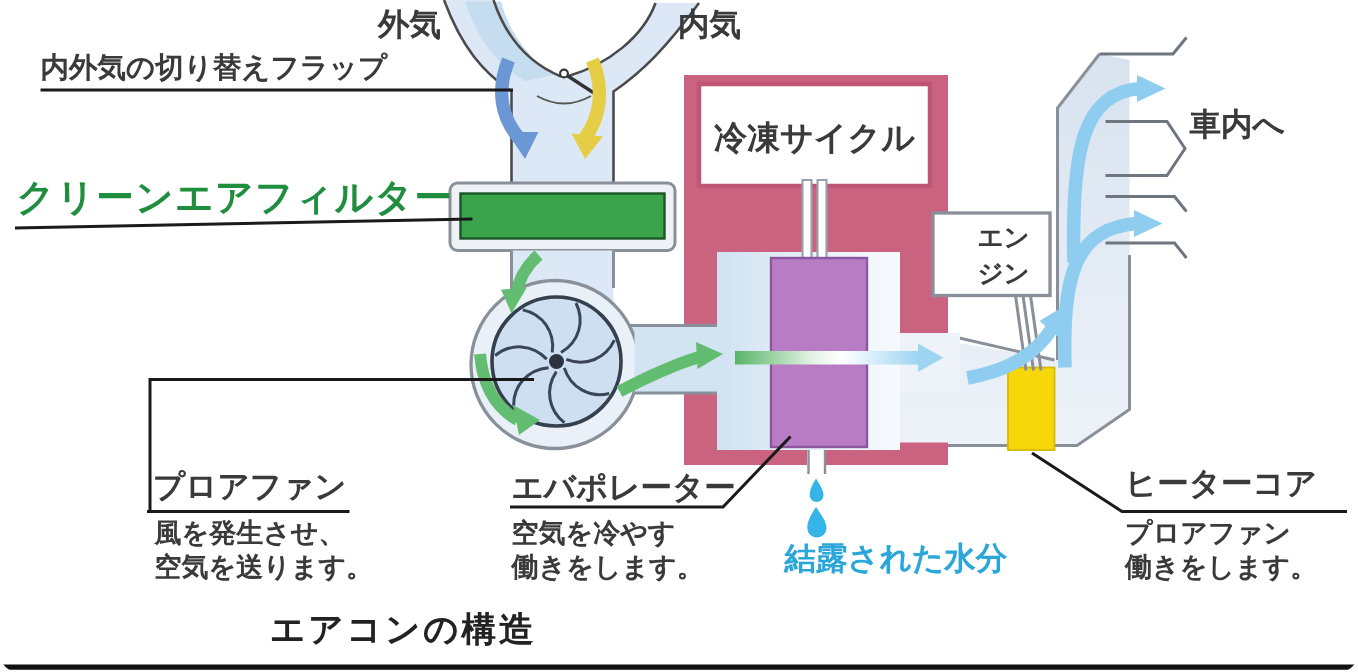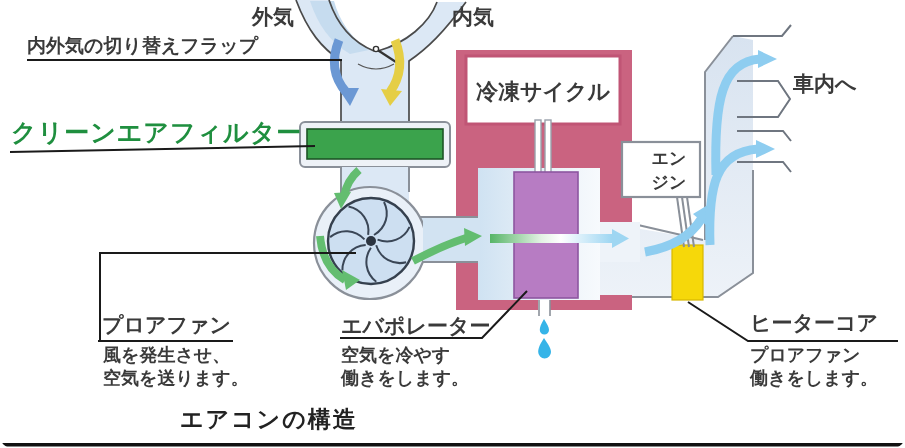--- a/index.html
+++ b/index.html
@@ -205,19 +205,20 @@
   <div class="lbl big" style="left:793px;top:72px;">車内へ</div>
 
   <div class="lbl big" style="left:102px;top:313px;">プロアファン</div>
   <div class="desc" style="left:103px;top:344px;">風を発生させ、
 空気を送ります。</div>
 
   <div class="lbl big" style="left:341px;top:314px;">エバポレーター</div>
   <div class="desc" style="left:341px;top:344px;">空気を冷やす
 働きをします。</div>
 
+  <div class="lbl big cyan" style="left:523px;top:361px;">結露された水分</div>
 
   <div class="lbl big" style="left:750px;top:311px;text-align:center;">ヒーターコア</div>
   <div class="desc" style="left:750px;top:344px;">プロアファン
 働きをします。</div>
 
   <div class="title" style="left:180px;top:404px;">エアコンの構造</div>
 </div>
 
 </body></html>

